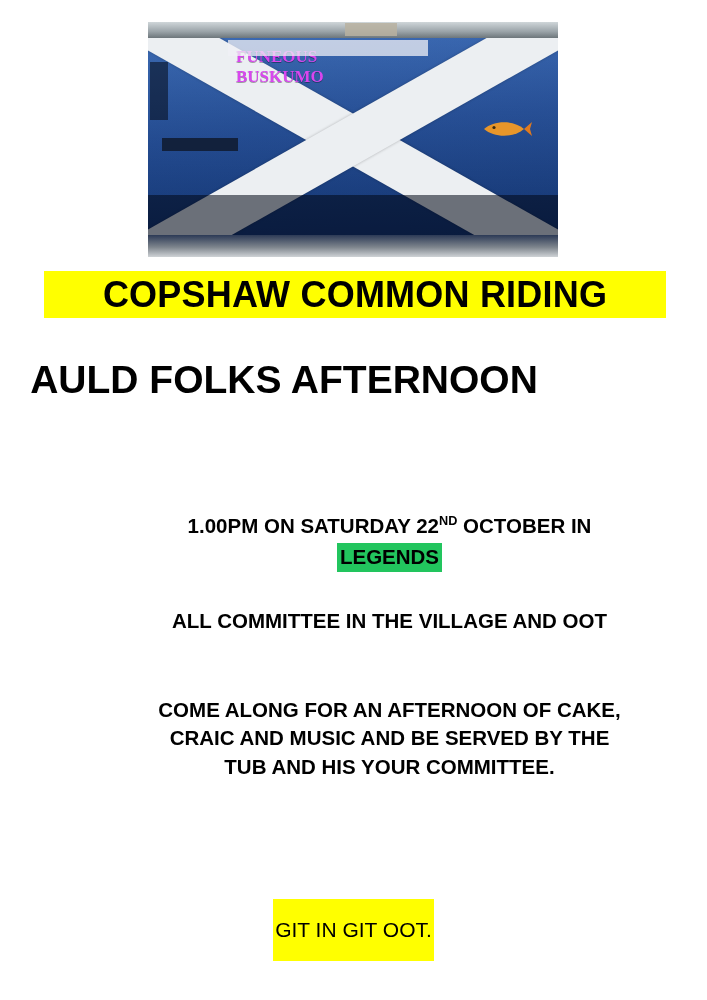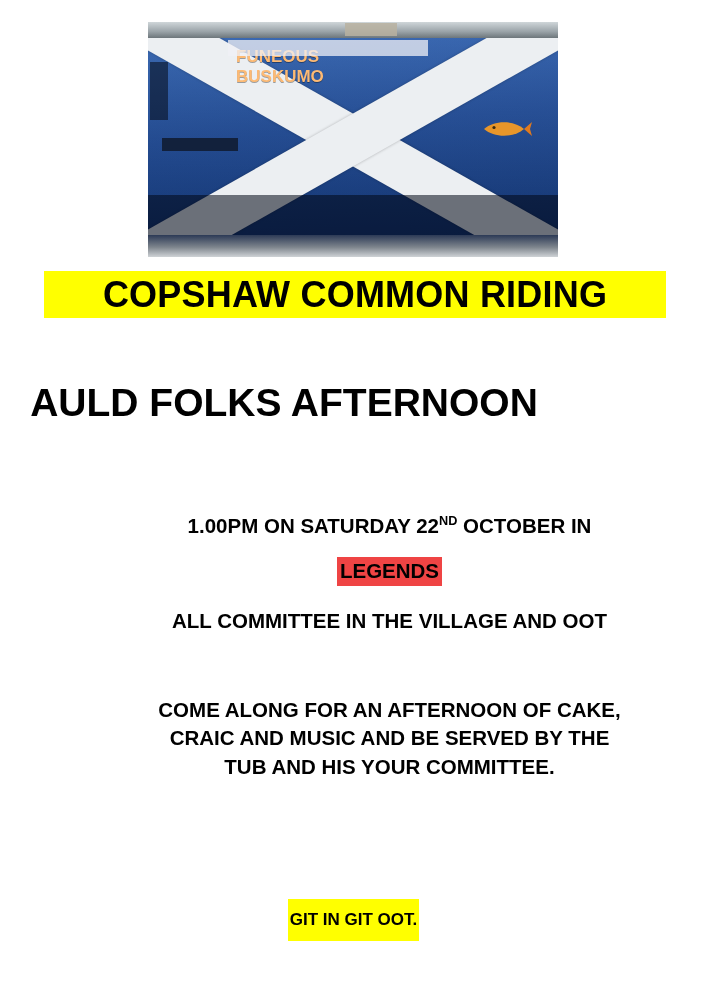--- a/index.html
+++ b/index.html
@@ -112,24 +112,24 @@
     top: 26px;
     width: 190px;
     line-height: 1;
   }
   .letters .row {
     display: flex;
     gap: 1px;
     margin-bottom: 3px;
   }
   .letters span {
-    font-family: Liberation Sans, sans-serif;
+    font-family: Liberation Serif, serif;
     font-weight: 700;
     font-size: 17px;
-    color: #fdba74;
+    color: #d946ef;
     text-shadow: 0 1px 0 rgba(0,0,0,.35);
     line-height: 1;
   }
   .letters .box {
     position: absolute;
     left: -8px;
     top: -8px;
     width: 200px;
     height: 16px;
     background: rgba(240,240,245,0.75);
@@ -157,21 +157,21 @@
   .hl-title span {
     font-size: 36px;
     font-weight: 700;
     letter-spacing: 0.2px;
     white-space: nowrap;
   }
 
   .h2 {
     position: absolute;
     left: 0;
-    top: 379px;
+    top: 356px;
     width: 568px;
     text-align: center;
     font-size: 39px;
     font-weight: 700;
     line-height: 1.22;
   }
 
   .line-block {
     position: absolute;
     width: 707px;
@@ -181,42 +181,42 @@
     line-height: 1.38;
     padding-left: 36px;
   }
   .b-when   { top: 512px; }
   .b-invite { top: 607px; }
   .b-come   { top: 696px; }
   .b-names  { top: 825px; font-size: 19px; }
 
   .legends {
     display: inline-block;
-    background: #ef4444;
+    background: #22c55e;
     padding: 0 3px;
-    margin-top: 17px;
+    margin-top: 3px;
   }
   sup {
     font-size: 0.62em;
     vertical-align: super;
     line-height: 0;
   }
 
   .footer {
     position: absolute;
     top: 899px;
     width: 707px;
     text-align: center;
   }
   .footer span {
     display: inline-block;
     background: #ffff00;
-    font-size: 17px;
-    font-weight: 700;
-    padding: 11px 2px;
+    font-size: 21px;
+    font-weight: 400;
+    padding: 19px 2px;
   }
 </style>
 </head>
 <body>
 
 <div class="poster">
 
   <div class="photo-wrap">
     <div class="flag">
       <div class="bar a"></div>

